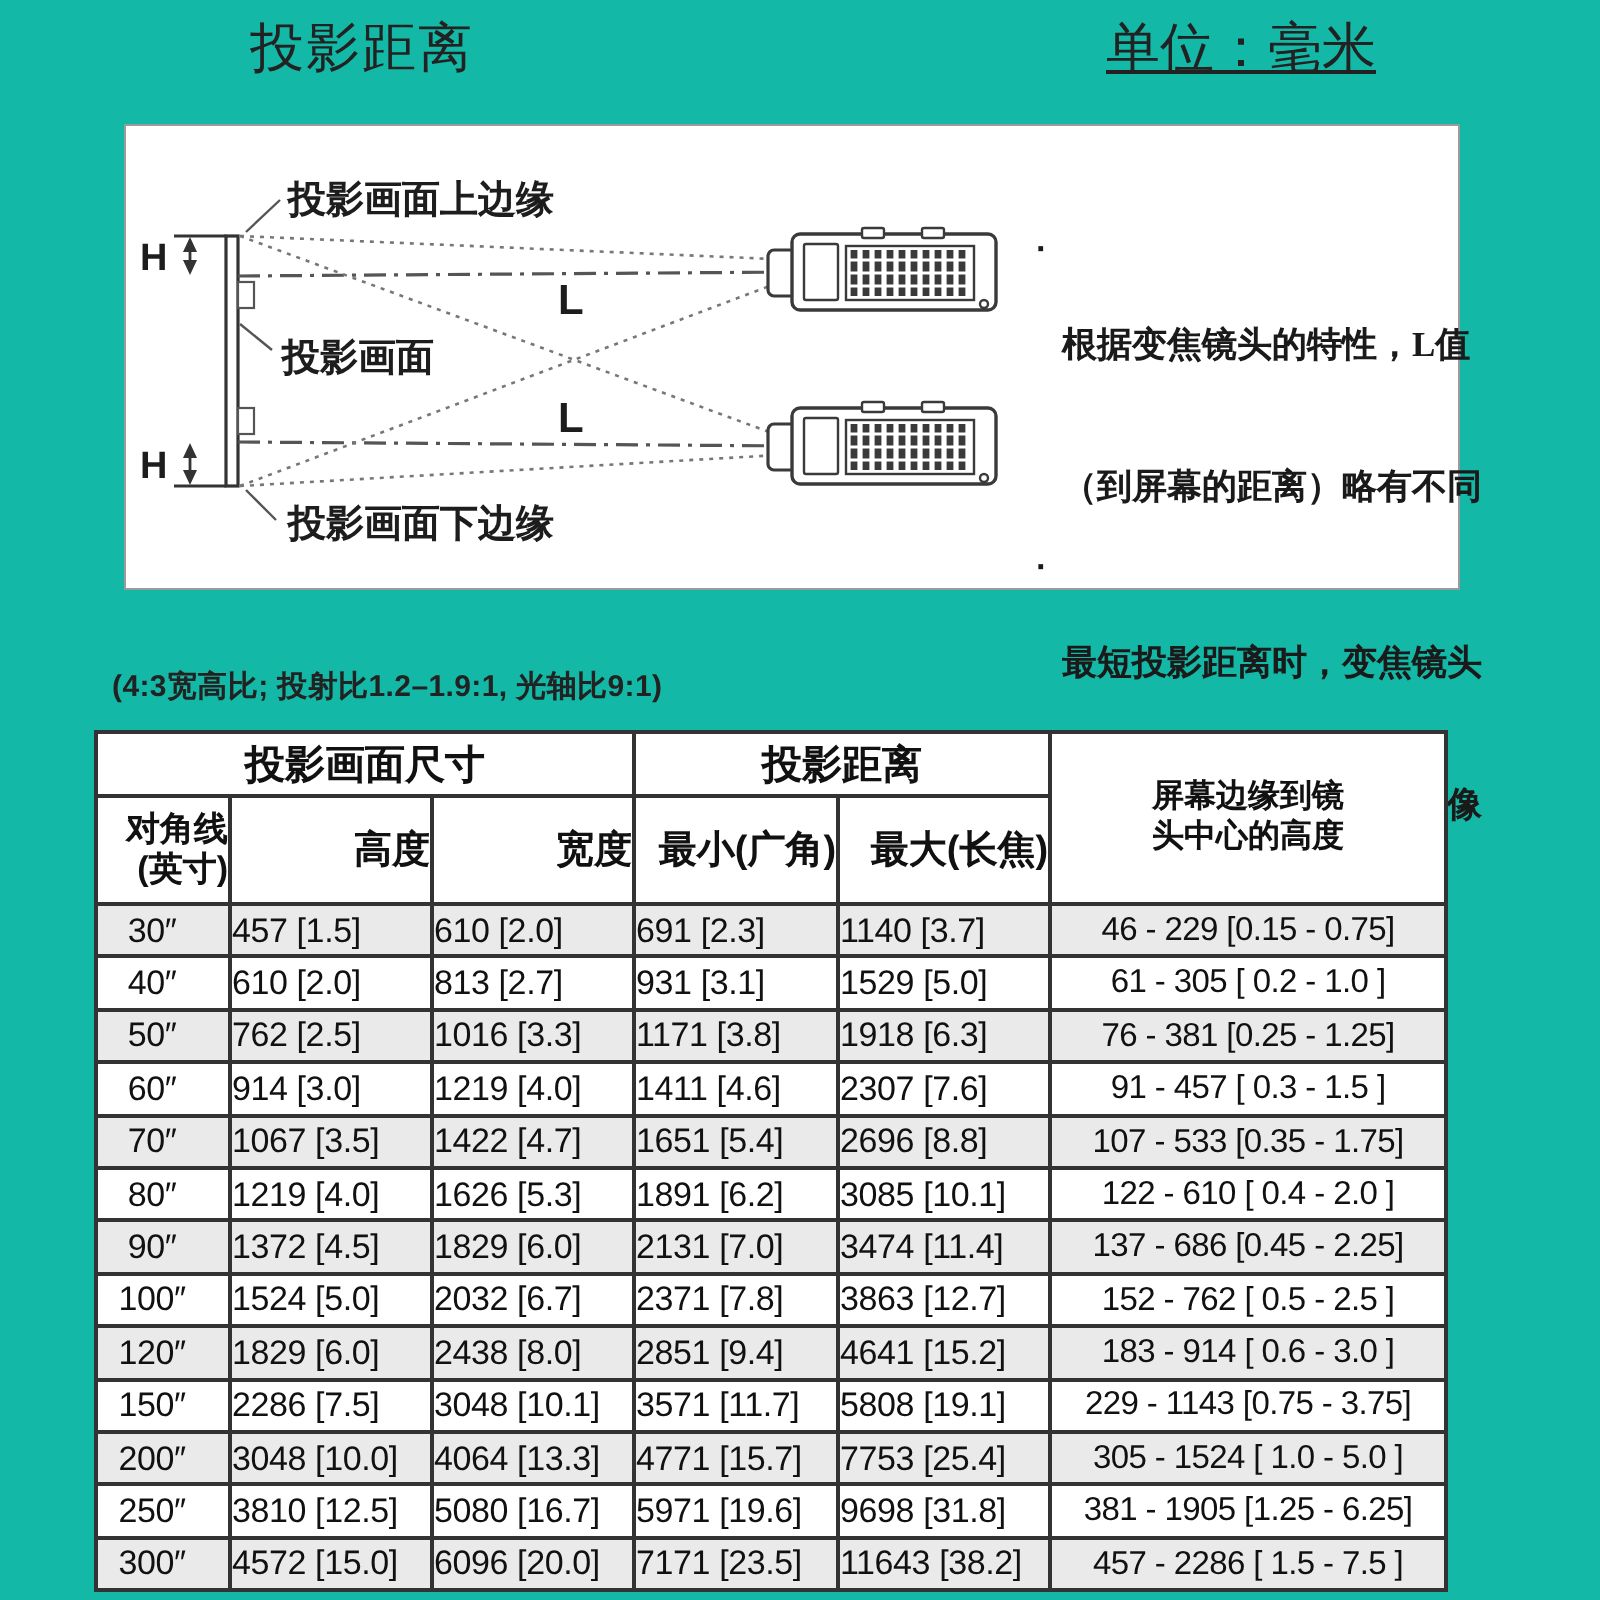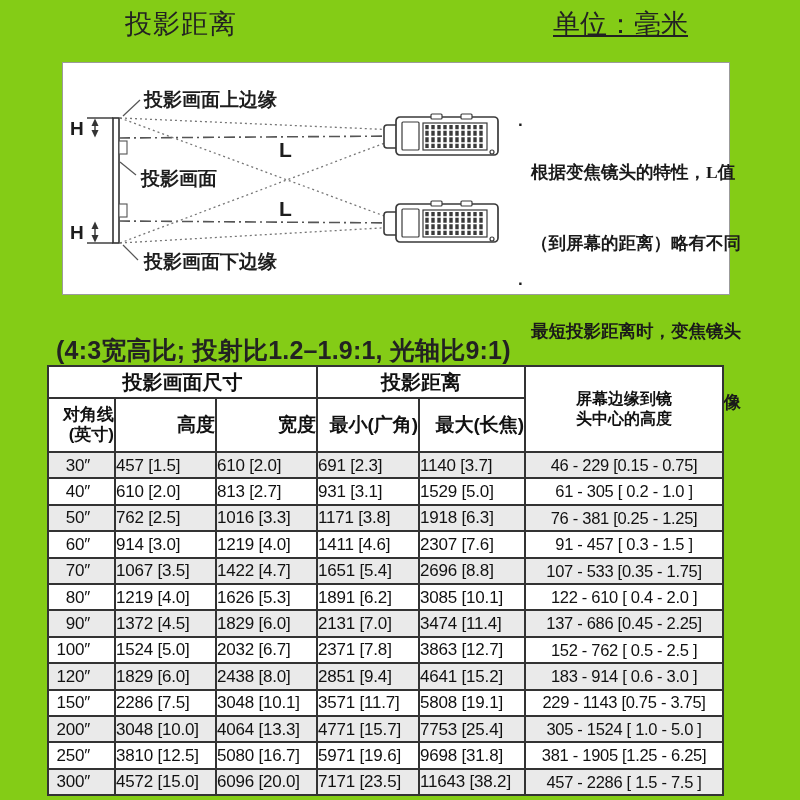--- a/index.html
+++ b/index.html
@@ -1,18 +1,18 @@
 <!DOCTYPE html>
 <html><head>
 <meta charset="utf-8">
 <style>
   * { margin:0; padding:0; box-sizing:border-box; }
   html,body { background:#fff; }
   .page {
-    position:relative; width:800px; height:800px; background:#84cc16;
+    position:relative; width:800px; height:800px; background:#14b8a6;
     overflow:hidden; font-family:"Liberation Sans", sans-serif; color:#1a1a1a;
   }
   
   .doc-title { position:absolute; left:125px; top:6px; font-size:27px; letter-spacing:1px; color:#222; }
   .unit-label { position:absolute; left:553px; top:6px; font-size:27px; color:#222;text-decoration:underline; }
 
   
   .diagram-box {
     position:absolute; left:62px; top:62px; width:668px; height:233px;
     border:1px solid #9b9b9b; background:#fff;
@@ -21,37 +21,37 @@
   .svg-label { font-family:"Liberation Sans", sans-serif; font-weight:bold; fill:#1d1d1d; }
 
   .notes { position:absolute; left:455px; top:50px; width:210px; }
   .note { display:flex; align-items:flex-start; margin-bottom:17px; }
   .note-bullet { width:13px; flex:0 0 13px; font-size:17px; font-weight:bold; line-height:23px; color:#1a1a1a; }
   .note-lines { flex:1; }
   .note-line { font-size:17.5px; font-weight:bold; line-height:23px; white-space:nowrap;
                font-family:"Liberation Serif", serif; color:#1a1a1a;margin-top:48px; }
 
   
-  .subtitle { position:absolute; left:56px; top:334px; font-size:25px; font-weight:bold; color:#222; letter-spacing:0.2px; }
+  .subtitle { position:absolute; left:56px; top:334px; font-size:15px; font-weight:bold; color:#222; letter-spacing:0.2px; }
 
   
   .spec-table {
     position:absolute; left:47px; top:365px; width:675px;
     border-collapse:collapse; table-layout:fixed; color:#111;
   }
   .spec-table th, .spec-table td { border:2px solid #333; background-clip:padding-box; }
   .group-row th { height:32px; font-size:20px; font-weight:bold; text-align:center; vertical-align:middle; background:#fff; }
   .sub-row th { height:54px; font-size:19px; font-weight:bold; text-align:right; vertical-align:middle; background:#fff; }
   th.diag { font-size:17px; line-height:1.2; }
   th.lens-height { font-size:16px; line-height:1.25; }
   .spec-table tbody tr { height:26.4px; }
   .spec-table tbody tr:nth-child(odd) td { background:#eaeaea; }
   .spec-table tbody tr:nth-child(even) td { background:#ffffff; }
   .spec-table td { font-size:17px; line-height:1; vertical-align:middle; letter-spacing:-0.2px; white-space:nowrap; }
-  td.c0 { text-align:right; padding-right:24px; }
+  td.c0 { text-align:center; padding-right:11px; }
   td.c1, td.c2, td.c3, td.c4 { text-align:left; padding-right:8px; }
   td.c5 { text-align:center; font-size:16.5px; letter-spacing:-0.3px; }
 </style>
 </head>
 <body>
 
 <div class="page">
 
   <div class="doc-title">投影距离</div>
   <div class="unit-label">单位：毫米</div>

